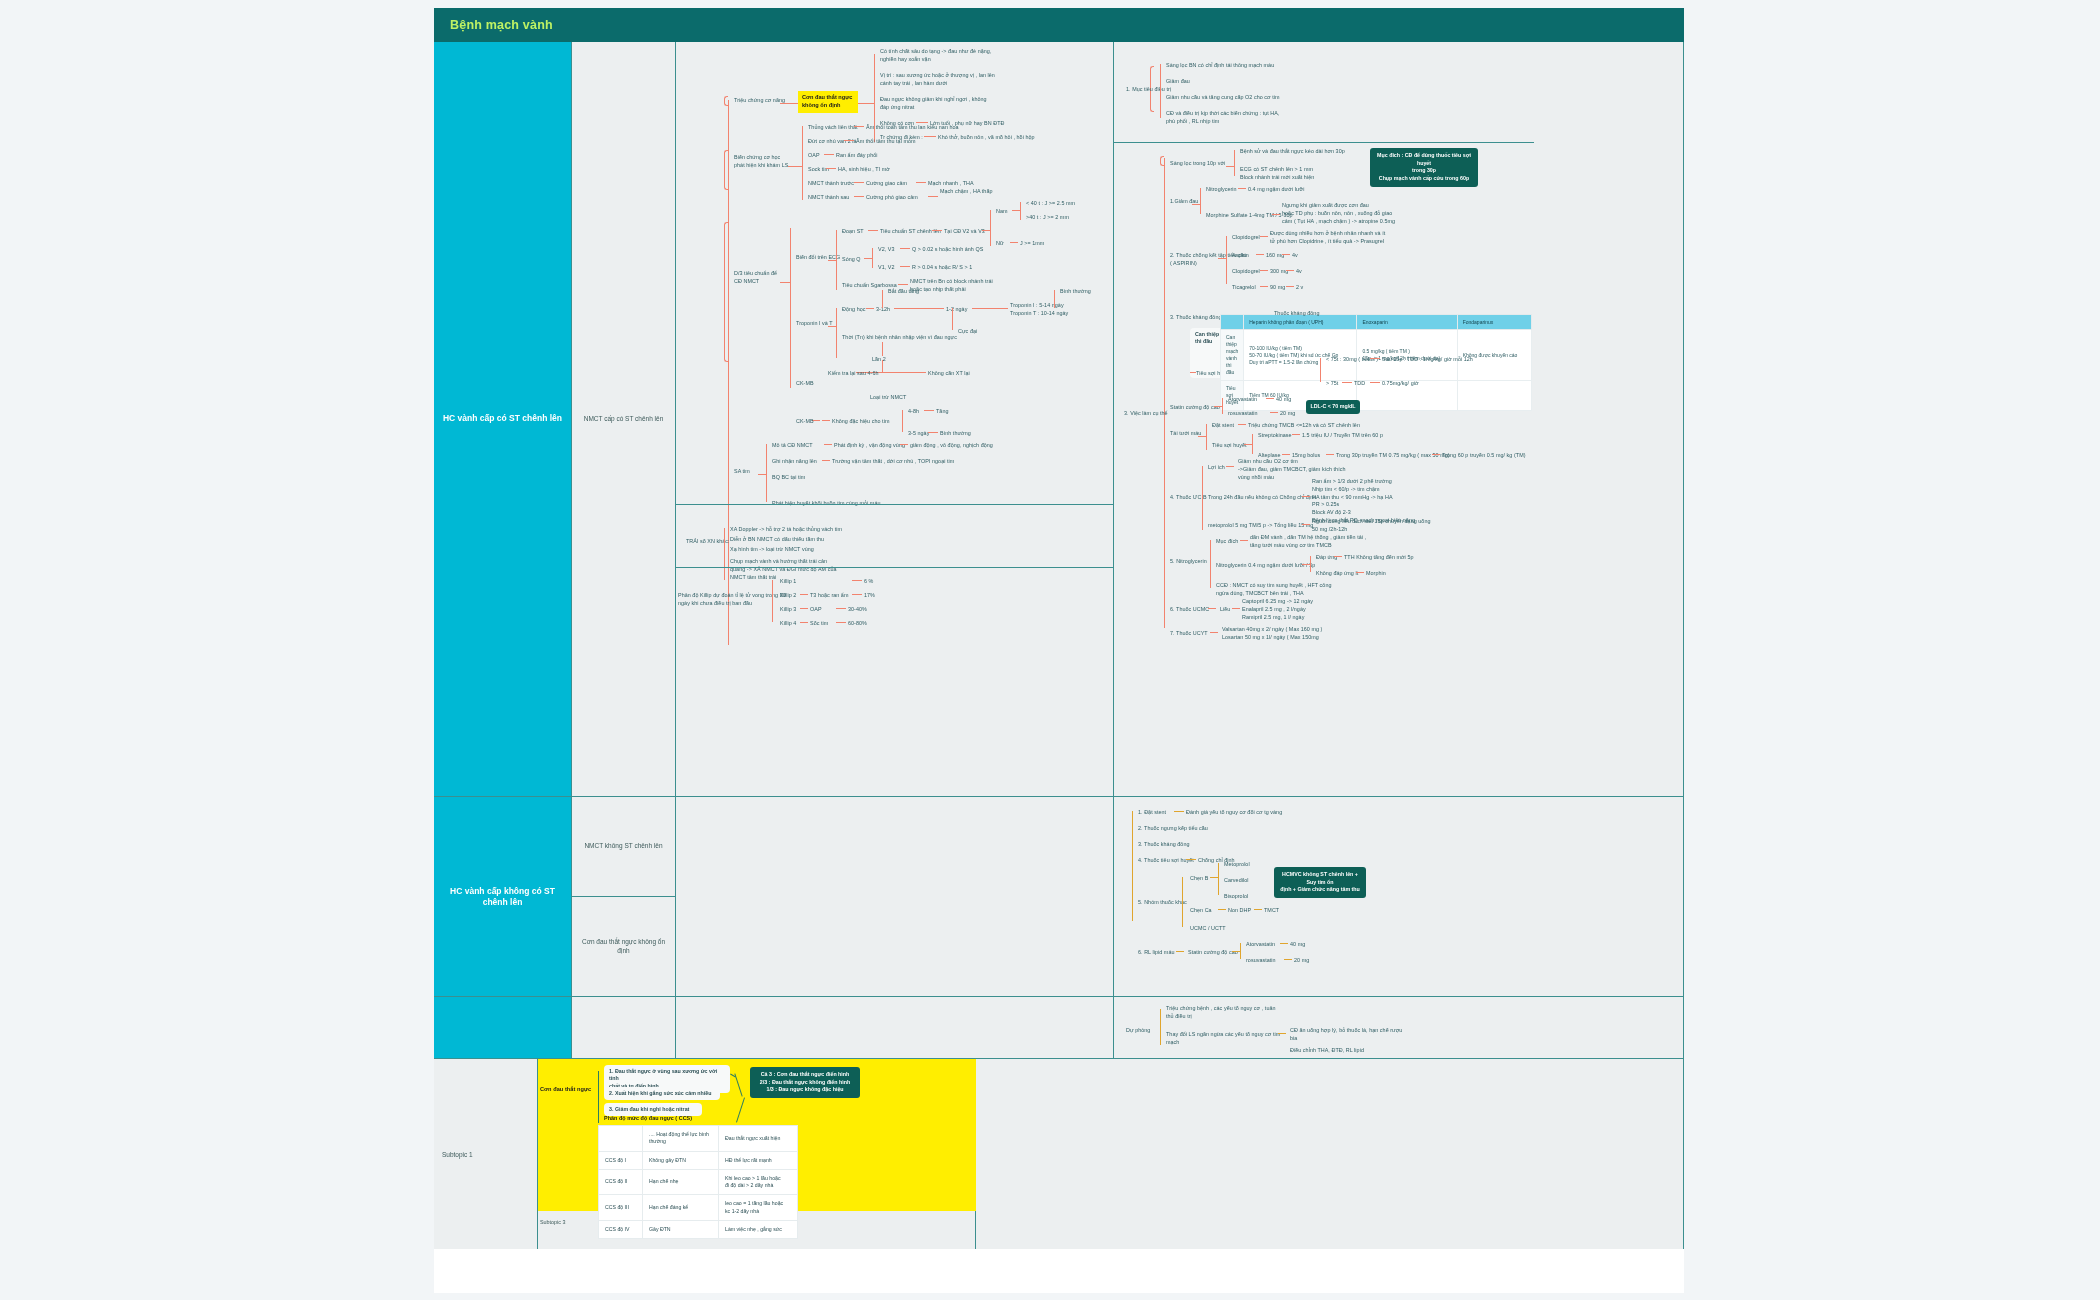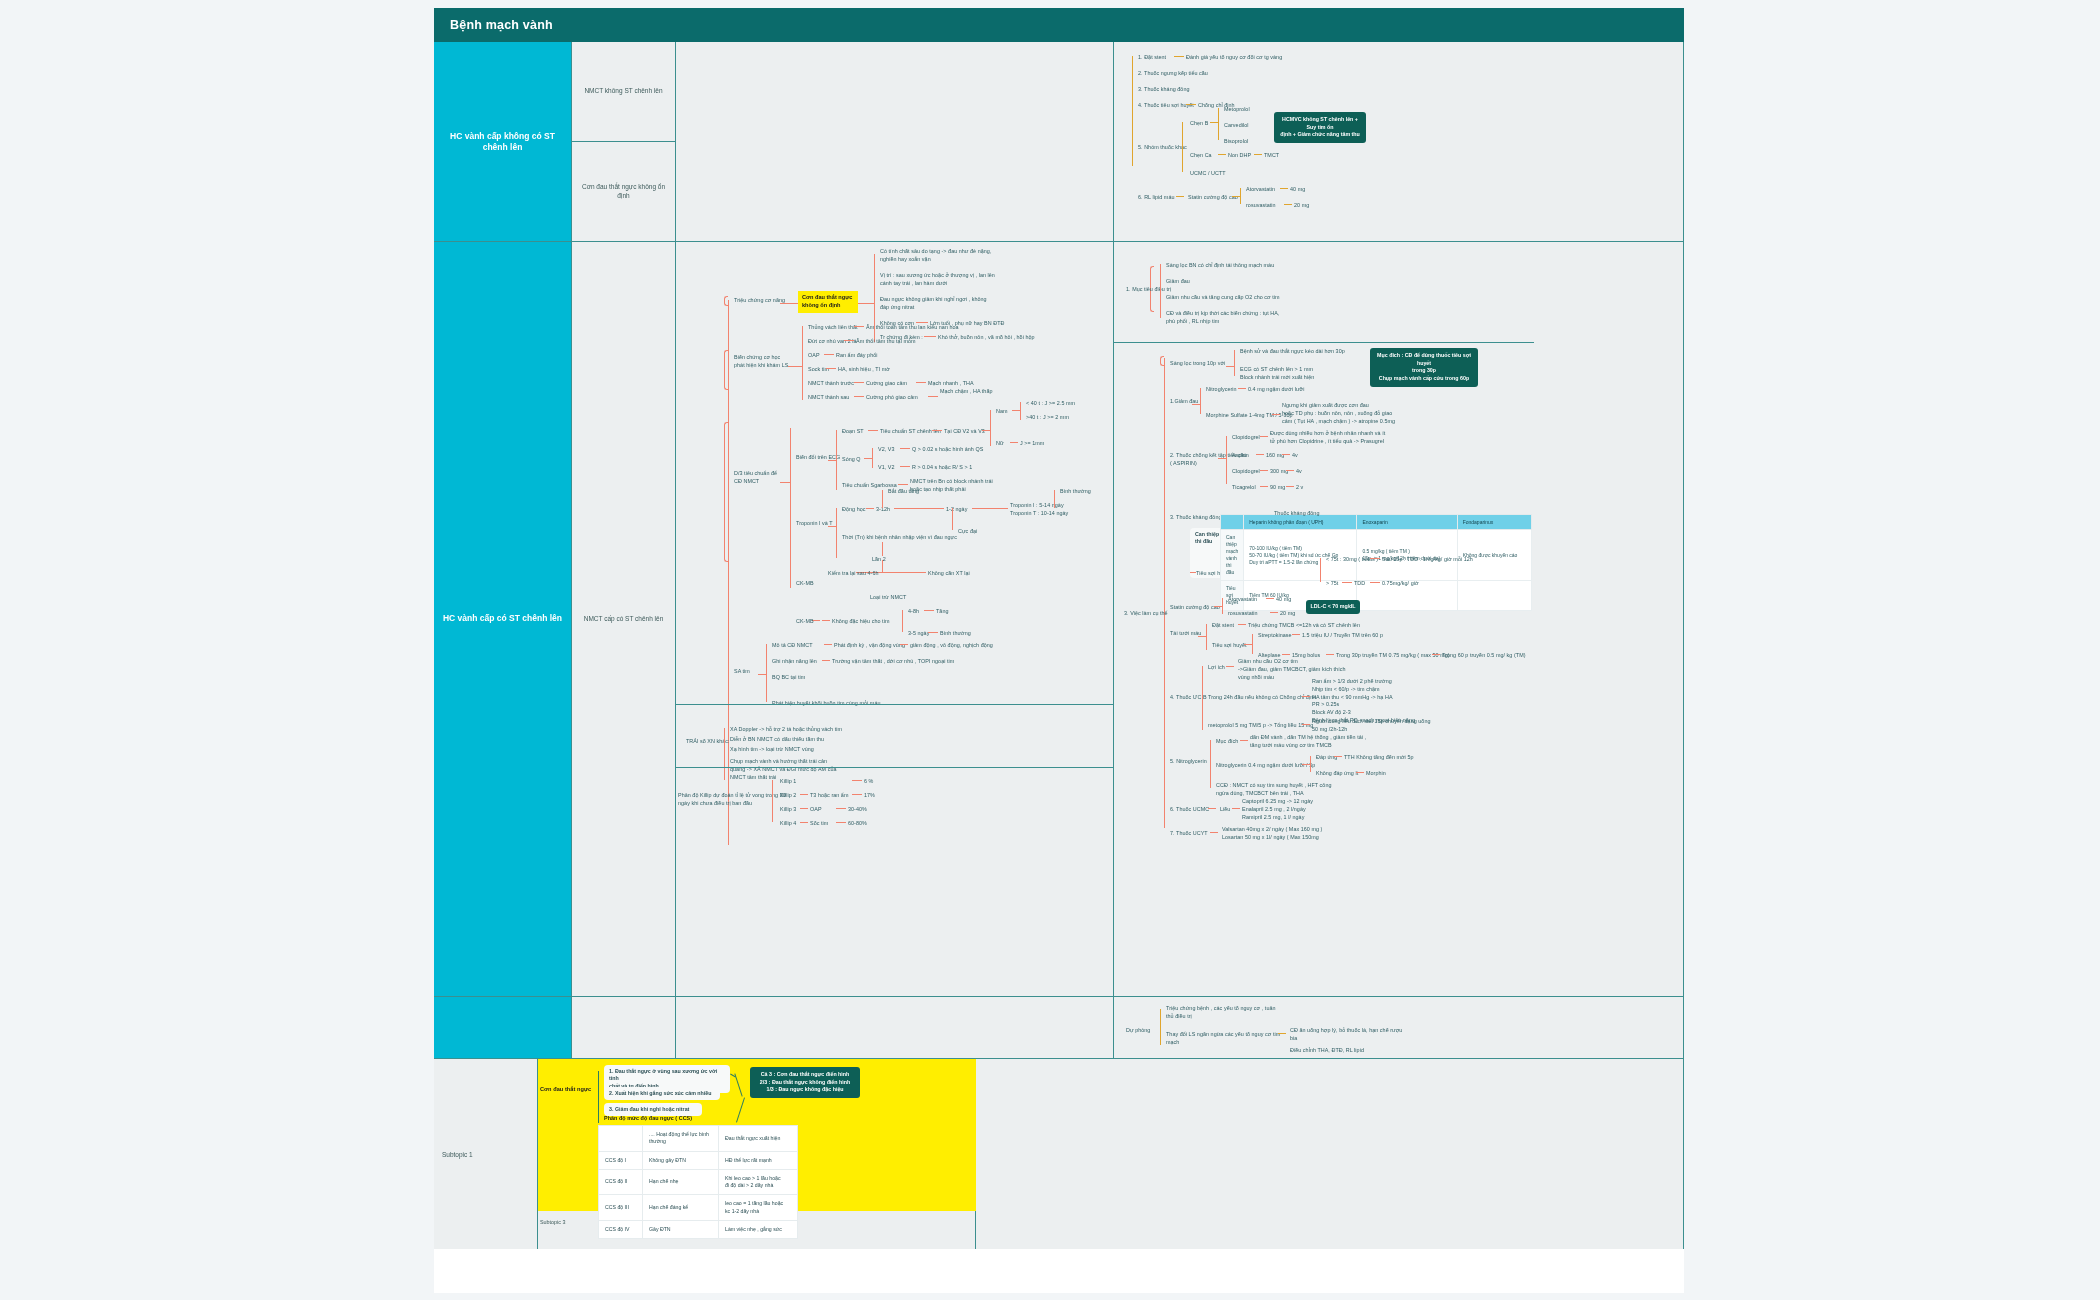--- a/index.html
+++ b/index.html
@@ -7,21 +7,21 @@
   body {
     width:2100px; height:1300px;
     background:#f2f5f7;
     font-family:"Liberation Sans", sans-serif;
     overflow:hidden;
   }
   .board { position:absolute; left:434px; top:8px; width:1250px; height:1285px; background:#ffffff; }
 
   
   .title-bar {
-    height:34px; background:#0b6b6b; color:#ffffff;
+    height:34px; background:#0b6b6b; color:#bef264;
     display:flex; align-items:center; padding-left:16px;
     font-size:12.5px; font-weight:bold; letter-spacing:.2px;
   }
   .head-row { display:flex; height:24px; background:#0b7575; border-top:1px solid #0f8585; }
   .head-cell {
     color:#fff; font-size:9px; font-weight:bold;
     display:flex; align-items:center; justify-content:center;
     border-right:1px solid #0f8585;
   }
   .hc-0 { width:138px; }
@@ -104,77 +104,20 @@
 </style>
 </head>
 <body>
 
 <div class="board">
 
   <div class="title-bar">
     <span>Bệnh mạch vành</span>
   </div>
 
-
-  <div class="row" style="height:200px;">
-    <div class="cell c-cat">
-      <div class="cat-label">HC vành cấp không có ST chênh lên</div>
-    </div>
-    <div class="cell c-the">
-      <div class="subdiv">
-        <div class="the-label">NMCT không ST chênh lên</div>
-      </div>
-      <div class="subdiv" style="border-bottom:none;">
-        <div class="the-label">Cơn đau thắt ngực không ổn định</div>
-      </div>
-    </div>
-    <div class="cell c-ls"></div>
-    <div class="cell c-tx">
-      <div class="mm">
-        <div class="vln o" style="left:18px; top:14px; height:110px;"></div>
-        <div class="n" style="left:24px; top:12px;">1. Đặt stent</div>
-        <div class="hln o" style="left:60px; top:14px; width:10px;"></div>
-        <div class="n" style="left:72px; top:12px;">Đánh giá yếu tố nguy cơ đối cơ tg vàng</div>
-        <div class="n" style="left:24px; top:28px;">2. Thuốc ngưng kếp tiểu cầu</div>
-        <div class="n" style="left:24px; top:44px;">3. Thuốc kháng đông</div>
-        <div class="n" style="left:24px; top:60px;">4. Thuốc tiêu sợi huyết</div>
-        <div class="hln o" style="left:72px; top:62px; width:10px;"></div>
-        <div class="n" style="left:84px; top:60px;">Chống chỉ định</div>
-        <div class="n" style="left:24px; top:102px;">5. Nhóm thuốc khác</div>
-        <div class="n" style="left:24px; top:152px;">6. RL lipid máu</div>
-
-        <div class="vln o" style="left:68px; top:80px; height:50px;"></div>
-        <div class="n" style="left:76px; top:78px;">Chẹn B</div>
-        <div class="n" style="left:76px; top:110px;">Chẹn Ca</div>
-        <div class="n" style="left:76px; top:128px;">UCMC / UCTT</div>
-        <div class="hln o" style="left:96px; top:80px; width:8px;"></div>
-        <div class="vln o" style="left:104px; top:66px; height:32px;"></div>
-        <div class="n" style="left:110px; top:64px;">Metoprolol</div>
-        <div class="n" style="left:110px; top:80px;">Carvedilol</div>
-        <div class="n" style="left:110px; top:96px;">Bisoprolol</div>
-        <div class="hln o" style="left:104px; top:112px; width:8px;"></div>
-        <div class="n" style="left:114px; top:110px;">Non DHP</div>
-        <div class="hln o" style="left:140px; top:112px; width:8px;"></div>
-        <div class="n" style="left:150px; top:110px;">TMCT</div>
-        <div class="callout" style="left:160px; top:70px; width:92px;">HCMVC không ST chênh lên + Suy tim ổn
-định + Giảm chức năng tâm thu</div>
-
-        <div class="hln o" style="left:62px; top:154px; width:8px;"></div>
-        <div class="n" style="left:74px; top:152px;">Statin cường độ cao</div>
-        <div class="hln o" style="left:118px; top:154px; width:8px;"></div>
-        <div class="vln o" style="left:126px; top:146px; height:16px;"></div>
-        <div class="n" style="left:132px; top:144px;">Atorvastatin</div>
-        <div class="n" style="left:132px; top:160px;">rosuvastatin</div>
-        <div class="hln o" style="left:166px; top:146px; width:8px;"></div>
-        <div class="n" style="left:176px; top:144px;">40 mg</div>
-        <div class="hln o" style="left:170px; top:162px; width:8px;"></div>
-        <div class="n" style="left:180px; top:160px;">20 mg</div>
-      </div>
-    </div>
-  </div>
 
   <div class="row" style="height:755px;">
     <div class="cell c-cat">
       <div class="cat-label">HC vành cấp có ST chênh lên</div>
     </div>
 
     <div class="cell c-the">
       <div class="the-label">NMCT cấp có ST chênh lên</div>
     </div>
 
@@ -548,20 +491,77 @@
 Ramipril 2.5 mg, 1 l/ ngày</div>
 
         <div class="n" style="left:56px; top:588px;">7. Thuốc UCYT</div>
         <div class="hln" style="left:96px; top:590px; width:8px;"></div>
         <div class="n" style="left:108px; top:584px;">Valsartan 40mg x 2/ ngày ( Max 160 mg )
 Losartan 50 mg x 1l/ ngày ( Max 150mg</div>
       </div>
     </div>
   </div>
 
+  <div class="row" style="height:200px;">
+    <div class="cell c-cat">
+      <div class="cat-label">HC vành cấp không có ST chênh lên</div>
+    </div>
+    <div class="cell c-the">
+      <div class="subdiv">
+        <div class="the-label">NMCT không ST chênh lên</div>
+      </div>
+      <div class="subdiv" style="border-bottom:none;">
+        <div class="the-label">Cơn đau thắt ngực không ổn định</div>
+      </div>
+    </div>
+    <div class="cell c-ls"></div>
+    <div class="cell c-tx">
+      <div class="mm">
+        <div class="vln o" style="left:18px; top:14px; height:110px;"></div>
+        <div class="n" style="left:24px; top:12px;">1. Đặt stent</div>
+        <div class="hln o" style="left:60px; top:14px; width:10px;"></div>
+        <div class="n" style="left:72px; top:12px;">Đánh giá yếu tố nguy cơ đối cơ tg vàng</div>
+        <div class="n" style="left:24px; top:28px;">2. Thuốc ngưng kếp tiểu cầu</div>
+        <div class="n" style="left:24px; top:44px;">3. Thuốc kháng đông</div>
+        <div class="n" style="left:24px; top:60px;">4. Thuốc tiêu sợi huyết</div>
+        <div class="hln o" style="left:72px; top:62px; width:10px;"></div>
+        <div class="n" style="left:84px; top:60px;">Chống chỉ định</div>
+        <div class="n" style="left:24px; top:102px;">5. Nhóm thuốc khác</div>
+        <div class="n" style="left:24px; top:152px;">6. RL lipid máu</div>
+
+        <div class="vln o" style="left:68px; top:80px; height:50px;"></div>
+        <div class="n" style="left:76px; top:78px;">Chẹn B</div>
+        <div class="n" style="left:76px; top:110px;">Chẹn Ca</div>
+        <div class="n" style="left:76px; top:128px;">UCMC / UCTT</div>
+        <div class="hln o" style="left:96px; top:80px; width:8px;"></div>
+        <div class="vln o" style="left:104px; top:66px; height:32px;"></div>
+        <div class="n" style="left:110px; top:64px;">Metoprolol</div>
+        <div class="n" style="left:110px; top:80px;">Carvedilol</div>
+        <div class="n" style="left:110px; top:96px;">Bisoprolol</div>
+        <div class="hln o" style="left:104px; top:112px; width:8px;"></div>
+        <div class="n" style="left:114px; top:110px;">Non DHP</div>
+        <div class="hln o" style="left:140px; top:112px; width:8px;"></div>
+        <div class="n" style="left:150px; top:110px;">TMCT</div>
+        <div class="callout" style="left:160px; top:70px; width:92px;">HCMVC không ST chênh lên + Suy tim ổn
+định + Giảm chức năng tâm thu</div>
+
+        <div class="hln o" style="left:62px; top:154px; width:8px;"></div>
+        <div class="n" style="left:74px; top:152px;">Statin cường độ cao</div>
+        <div class="hln o" style="left:118px; top:154px; width:8px;"></div>
+        <div class="vln o" style="left:126px; top:146px; height:16px;"></div>
+        <div class="n" style="left:132px; top:144px;">Atorvastatin</div>
+        <div class="n" style="left:132px; top:160px;">rosuvastatin</div>
+        <div class="hln o" style="left:166px; top:146px; width:8px;"></div>
+        <div class="n" style="left:176px; top:144px;">40 mg</div>
+        <div class="hln o" style="left:170px; top:162px; width:8px;"></div>
+        <div class="n" style="left:180px; top:160px;">20 mg</div>
+      </div>
+    </div>
+  </div>
+
   <div class="row" style="height:62px;">
     <div class="cell c-cat" style="background:#00b8d4;"></div>
     <div class="cell c-the"></div>
     <div class="cell c-ls"></div>
     <div class="cell c-tx">
       <div class="mm">
         <div class="n" style="left:12px; top:30px;">Dự phòng</div>
         <div class="vln o" style="left:46px; top:12px; height:36px;"></div>
         <div class="n" style="left:52px; top:8px;">Triệu chứng bệnh , các yếu tố nguy cơ , tuân
 thủ điều trị</div>

